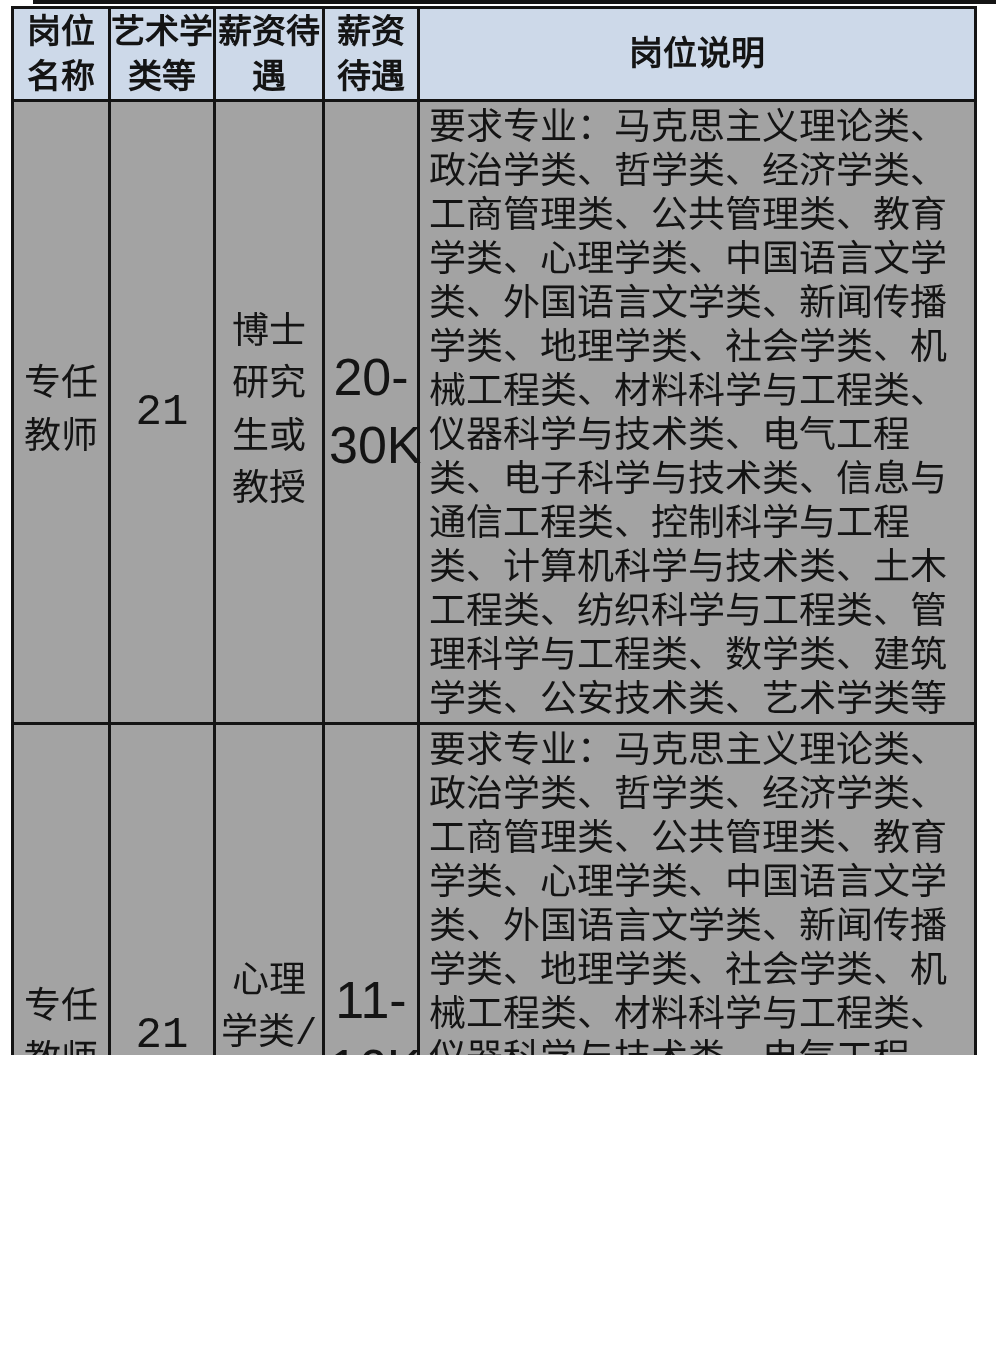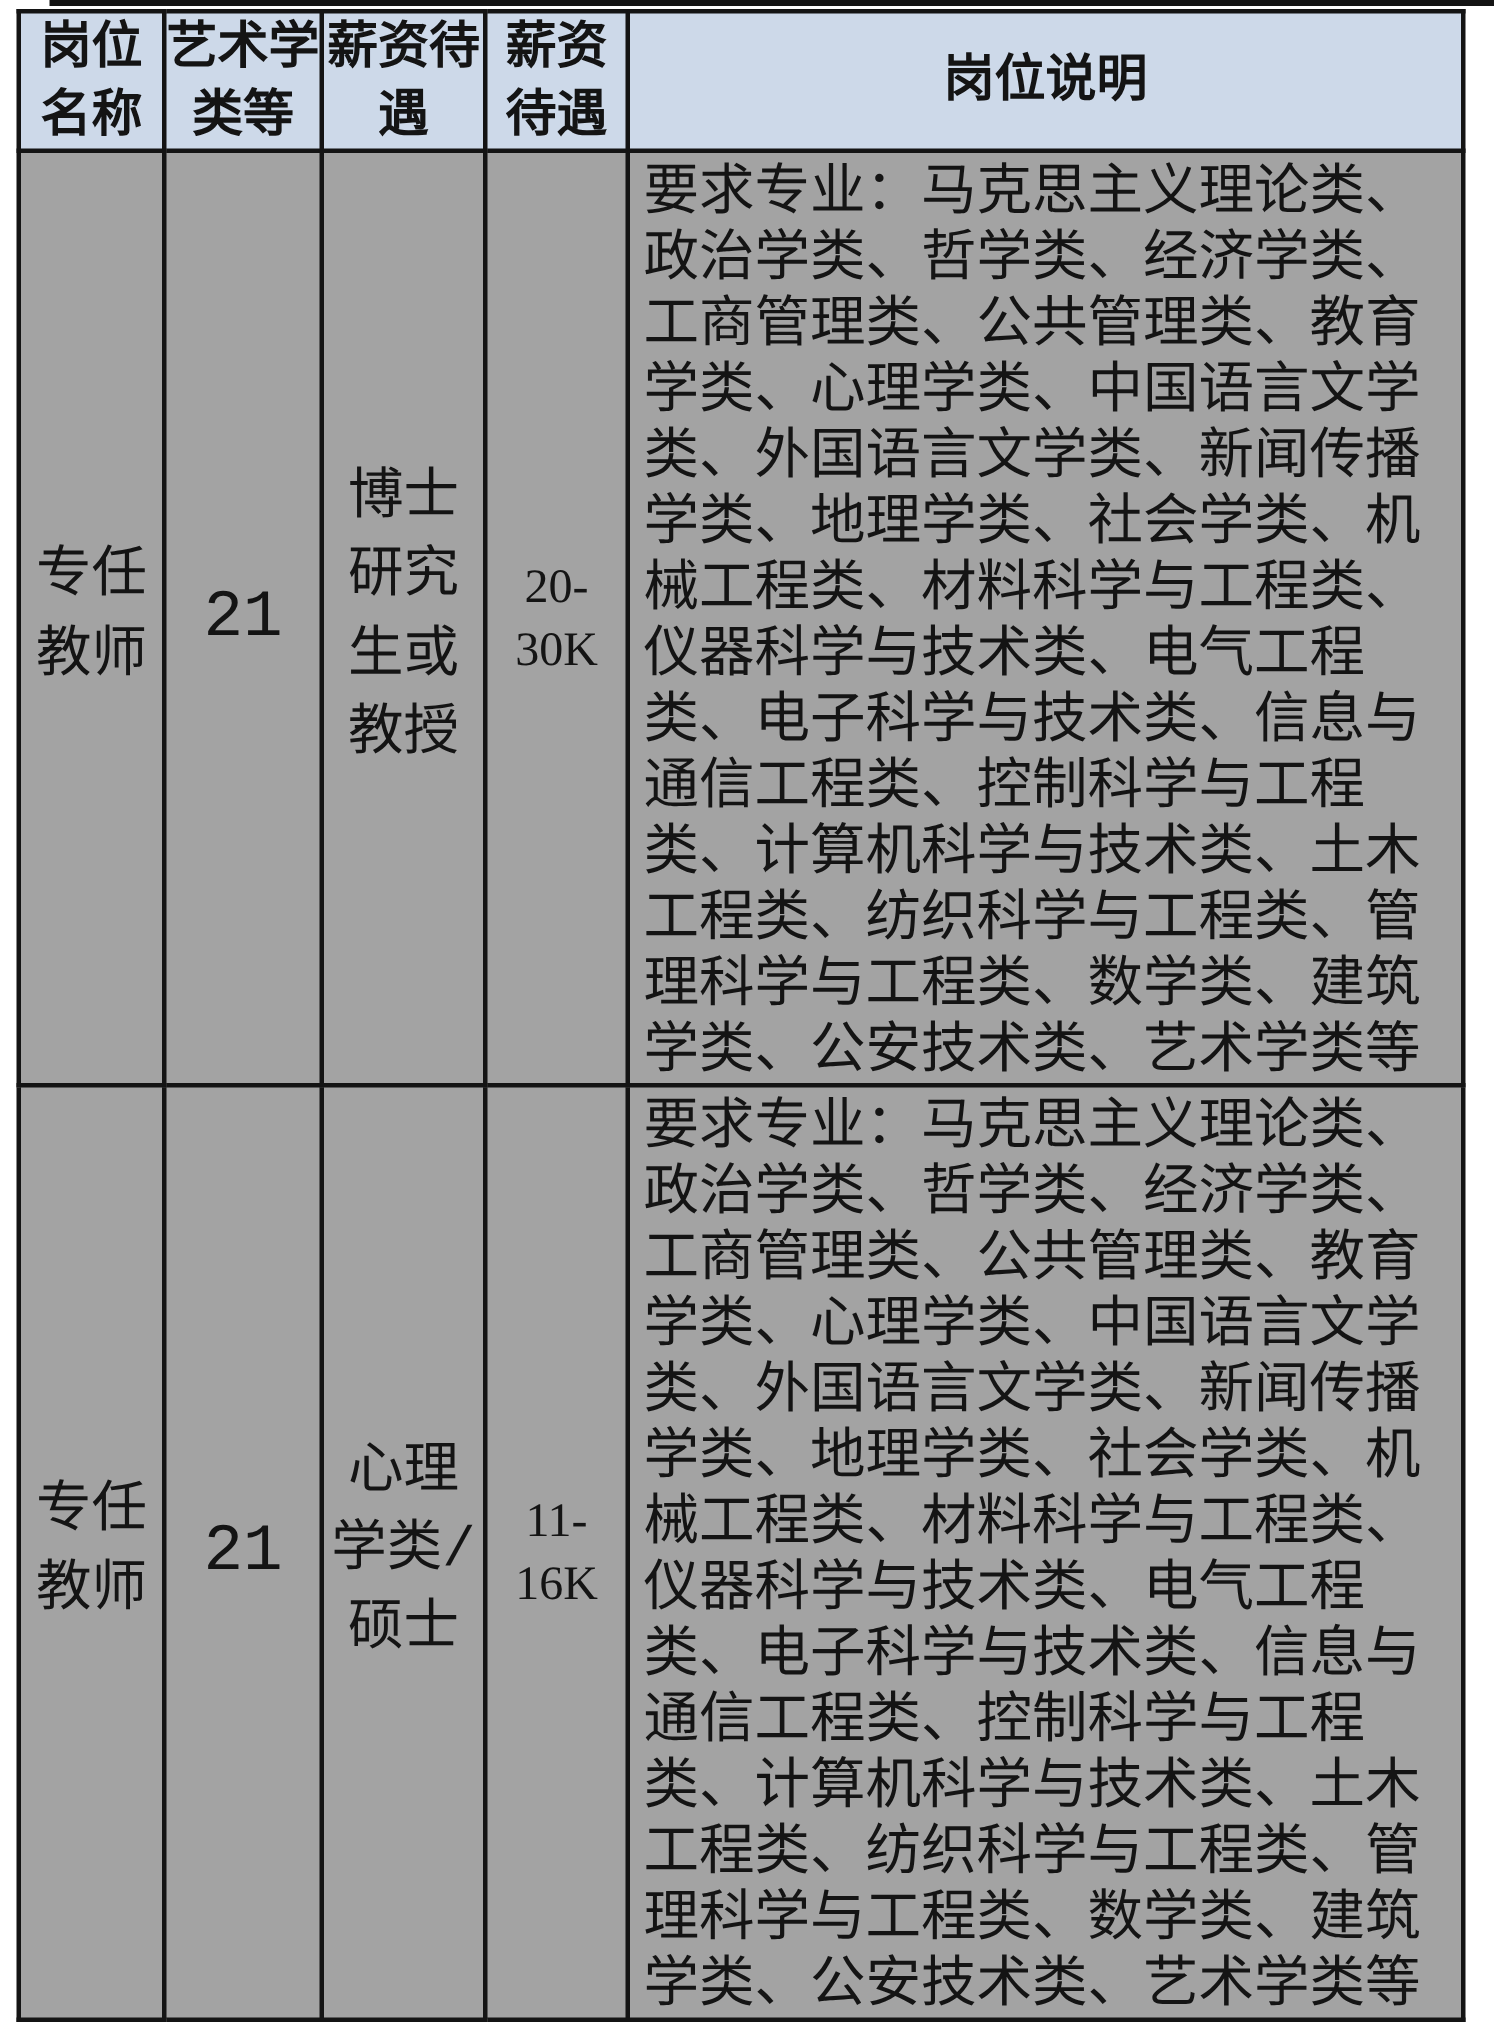--- a/index.html
+++ b/index.html
@@ -5,21 +5,21 @@
   html, body {
     margin: 0;
     padding: 0;
     background: #ffffff;
     font-family: "Liberation Sans", "DejaVu Sans", sans-serif;
     color: #141414;
   }
   .stage {
     position: relative;
     width: 996px;
-    height: 1353px;
+    height: 1055px;
     background: #ffffff;
     overflow: hidden;
   }
   
   .artifact-strip {
     position: absolute;
     top: 0;
     left: 33px;
     right: 0;
     height: 4px;
@@ -60,22 +60,22 @@
     font-size: 37px;
     line-height: 1.42;
     padding: 0 2px;
     font-family: Liberation Mono, monospace;
   }
   td.c-num {
     font-family: Liberation Mono, monospace;
     font-size: 44px;
   }
   td.c-sal {
-    font-family: Liberation Serif, serif;
-    font-size: 32px;
+    font-family: Liberation Sans, sans-serif;
+    font-size: 52px;
     line-height: 1.3;
     padding: 0 4px;
   }
   td.c-desc {
     font-size: 37px;
     line-height: 44px;
     text-align: left;
     vertical-align: top;
     padding: 3px 8px 1px 9px;
     word-break: normal;

